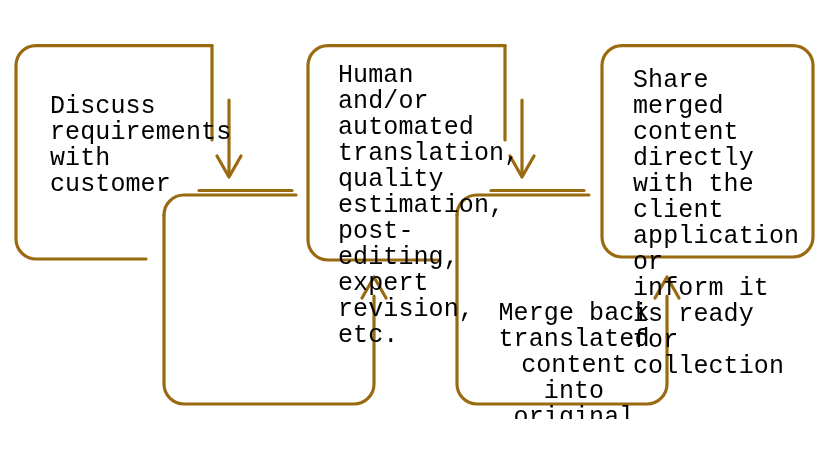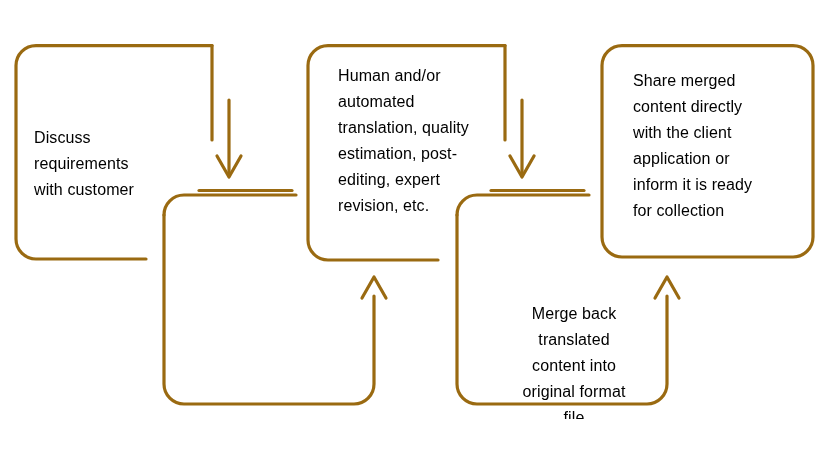--- a/index.html
+++ b/index.html
@@ -20,33 +20,32 @@
   #flow-svg {
     position: absolute;
     left: 0;
     top: 0;
     width: 833px;
     height: 452px;
   }
   .node-text {
     position: absolute;
     color: #000000;
-    font-family: Liberation Sans, sans-serif;
-    font-size: 16px;
+    font-family: Liberation Mono, monospace;
+    font-size: 25px;
     line-height: 26px;
     letter-spacing: 0.1px;
     white-space: pre-line;
     pointer-events: none;
   }
   
   #text-step-1 {
-    left: 34px;
+    left: 50px;
     top: 94px;
     width: 150px;
-    margin-top: 31px;
   }
   
   #text-step-2 {
     left: 195px;
     top: 280px;
     width: 160px;
   }
   
   #text-step-3 {
     left: 338px;

